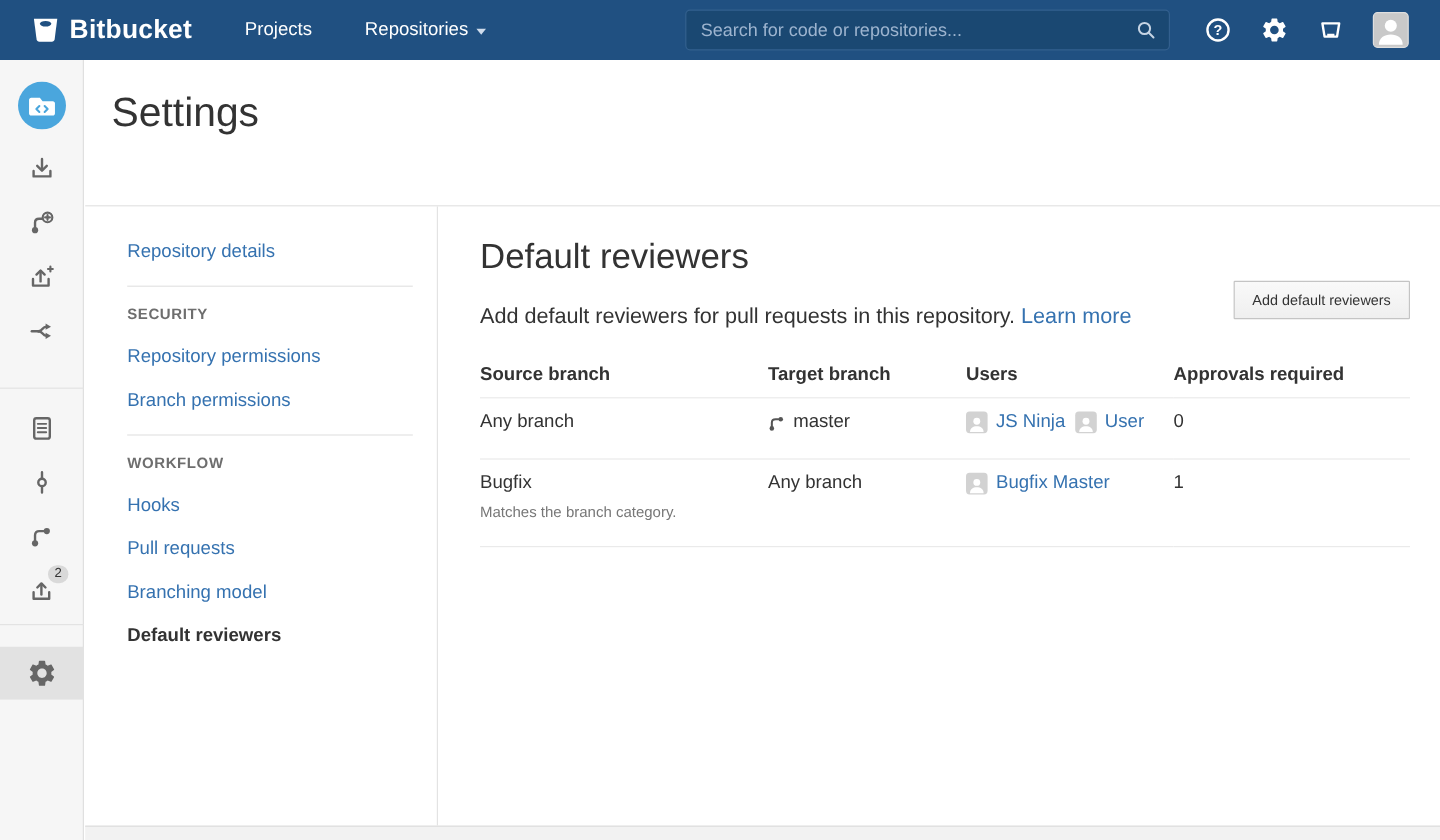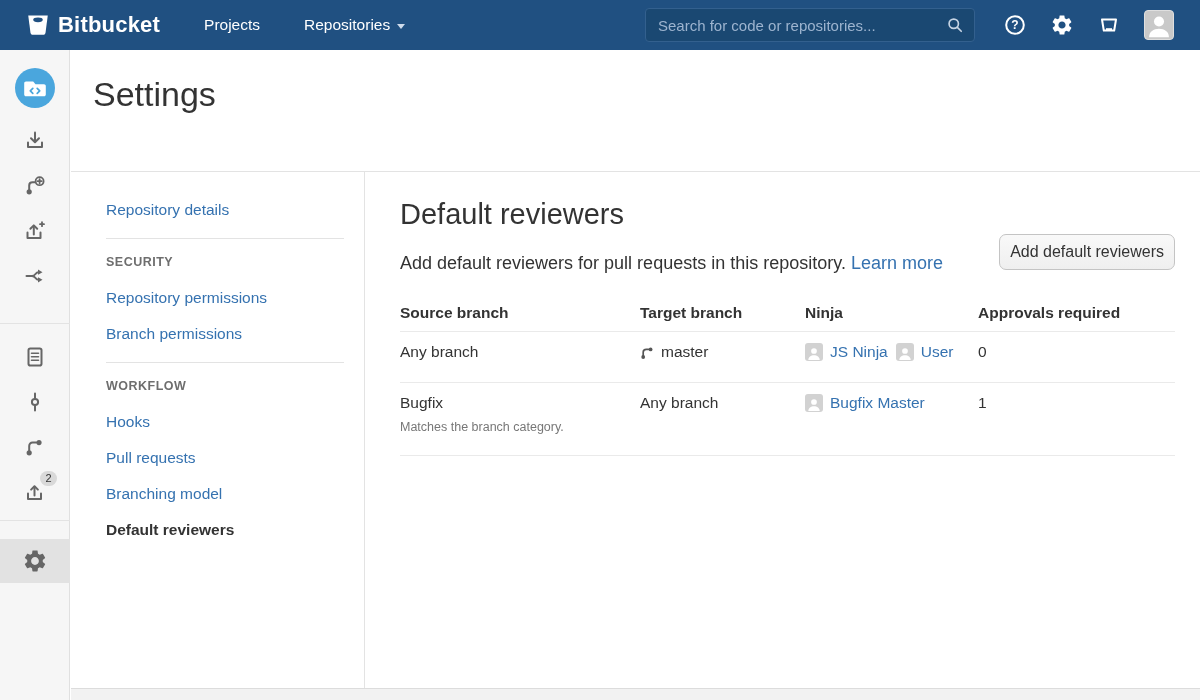--- a/index.html
+++ b/index.html
@@ -6,21 +6,21 @@
   html,body { width:1200px; height:700px; overflow:hidden; }
   body { font-family:"Liberation Sans", sans-serif; background:#fff; color:#333; }
 
   
   .topbar { height:50px; background:#205081; display:flex; align-items:center; padding:0 26px 0 25px; }
   .brand { display:flex; align-items:center; gap:7px; margin-right:44px; cursor:pointer; }
   .brand-name { color:#fff; font-size:22px; font-weight:bold; letter-spacing:.2px; }
   .topnav { display:flex; align-items:center; gap:44px; }
   .topnav-item { color:#fff; font-size:15.5px; display:flex; align-items:center; gap:7px; cursor:pointer; }
   .caret { width:0; height:0; border-left:4.5px solid transparent; border-right:4.5px solid transparent; border-top:5px solid #cfdcec; margin-top:2px; }
-  .search-wrap { margin-left:auto; position:relative; width:330px; height:34px; }
+  .search-wrap { margin-left:auto; position:relative; width:404px; height:34px; }
   .search-wrap input { width:100%; height:100%; background:#1a4872; border:1px solid #33608e; border-radius:4px; color:#d7e2ef; font-size:15px; padding:0 38px 0 12px; outline:none; font-family:inherit; }
   .search-wrap input::placeholder { color:#9db4cf; opacity:1; }
   .search-icon { position:absolute; right:10px; top:7px; color:#c6d4e4; }
   .topbar-icons { display:flex; align-items:center; gap:23px; margin-left:28px; }
   .tb-icon { color:#fff; cursor:pointer; display:flex; }
   .avatar-lg { width:30px; height:30px; background:#c9c9c9; border:1px solid #dfdfdf; border-radius:4px; overflow:hidden; cursor:pointer; display:flex; align-items:flex-end; justify-content:center; }
 
   
   .sidebar { position:absolute; left:0; top:50px; width:70px; height:650px; background:#f6f6f6; border-right:1px solid #e0e0e0; display:flex; flex-direction:column; align-items:center; }
   .repo-avatar { margin-top:18px; width:40px; height:40px; border-radius:50%; cursor:pointer; }
@@ -40,21 +40,21 @@
   .settings-nav { width:294px; border-right:1px solid #e3e3e3; padding:30px 20px 0 35px; }
   .settings-nav a { display:block; color:#3572b0; text-decoration:none; font-size:15.5px; line-height:16px; margin-bottom:20px; }
   .nav-divider { border:none; border-top:1px solid #e3e3e3; margin:18px 0 16px; }
   .nav-heading { color:#6e6e6e; font-size:12.5px; font-weight:bold; letter-spacing:.04em; line-height:15px; margin-bottom:20px; }
   .nav-active { color:#333 !important; font-weight:bold; cursor:default; }
 
   .content { flex:1; position:relative; padding:0 25px 0 35px; }
   .content h2 { font-size:29px; font-weight:400; color:#333; margin-top:26px; }
   .desc { font-size:18px; margin-top:22px; color:#333; }
   .desc a { color:#3572b0; text-decoration:none; }
-  .add-btn { position:absolute; top:62px; right:25px; font-family:inherit; font-size:16px; color:#333; background:linear-gradient(#f9f9f9,#efefef); border:1px solid #c4c4c4; border-radius:7px; padding:8px 10px; cursor:pointer; }
+  .add-btn { position:absolute; top:62px; right:25px; font-family:inherit; font-size:12px; color:#333; background:linear-gradient(#f9f9f9,#efefef); border:1px solid #c4c4c4; border-radius:1px; padding:8px 15px; cursor:pointer; }
 
   table.reviewers { width:100%; border-collapse:collapse; margin-top:20px; }
   .reviewers th { text-align:left; font-size:15.5px; color:#333; padding:10px 0 9px; border-bottom:1px solid #eaeaea; font-weight:bold; }
   .reviewers td { padding:11px 0 21px; border-bottom:1px solid #eaeaea; vertical-align:top; font-size:15.5px; color:#333; }
   .col-source { width:240px; } .col-target { width:165px; } .col-users { width:173px; }
   .target-cell { display:flex; align-items:center; gap:7px; color:#333; }
   .branch-glyph { color:#555; display:flex; margin-top:1px; }
   .users-stack { display:flex; gap:8px; }
   .user-line { display:flex; align-items:center; gap:7px; text-decoration:none; color:#3572b0; font-size:15.5px; }
   .avatar-sm { width:18px; height:18px; background:#d2d2d2; border-radius:3px; overflow:hidden; display:flex; align-items:flex-end; justify-content:center; flex:none; }
@@ -234,21 +234,21 @@
         <span>Add default reviewers for pull requests in this repository.</span>
         <a href="#">Learn more</a>
       </p>
       <button class="add-btn">Add default reviewers</button>
 
       <table class="reviewers">
         <thead>
           <tr>
             <th class="col-source">Source branch</th>
             <th class="col-target">Target branch</th>
-            <th class="col-users">Ninja</th>
+            <th class="col-users">Users</th>
             <th>Approvals required</th>
           </tr>
         </thead>
         <tbody>
           <tr>
             <td>
               <span>Any branch</span>
             </td>
             <td>
               <span class="target-cell">

